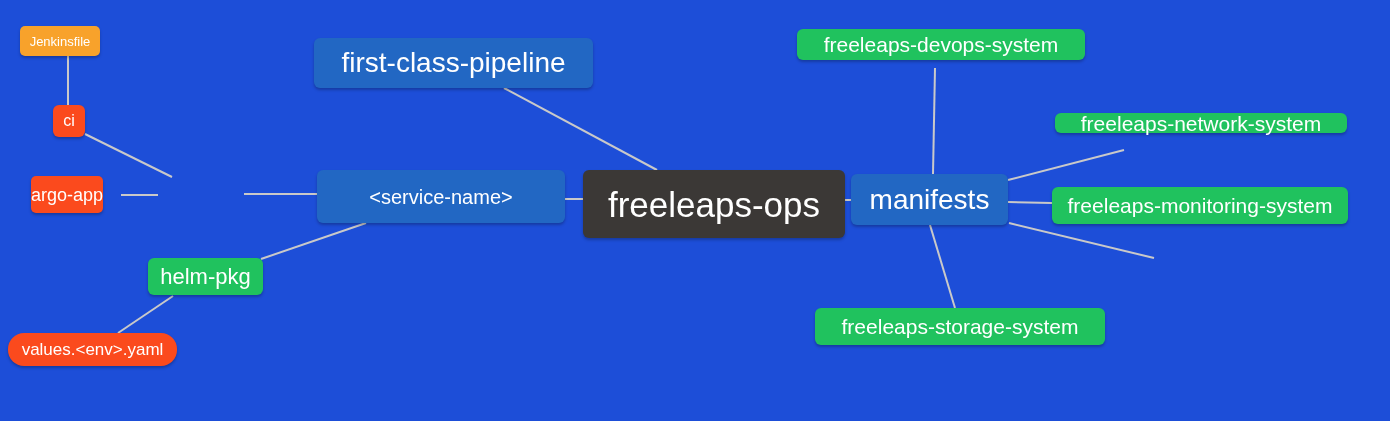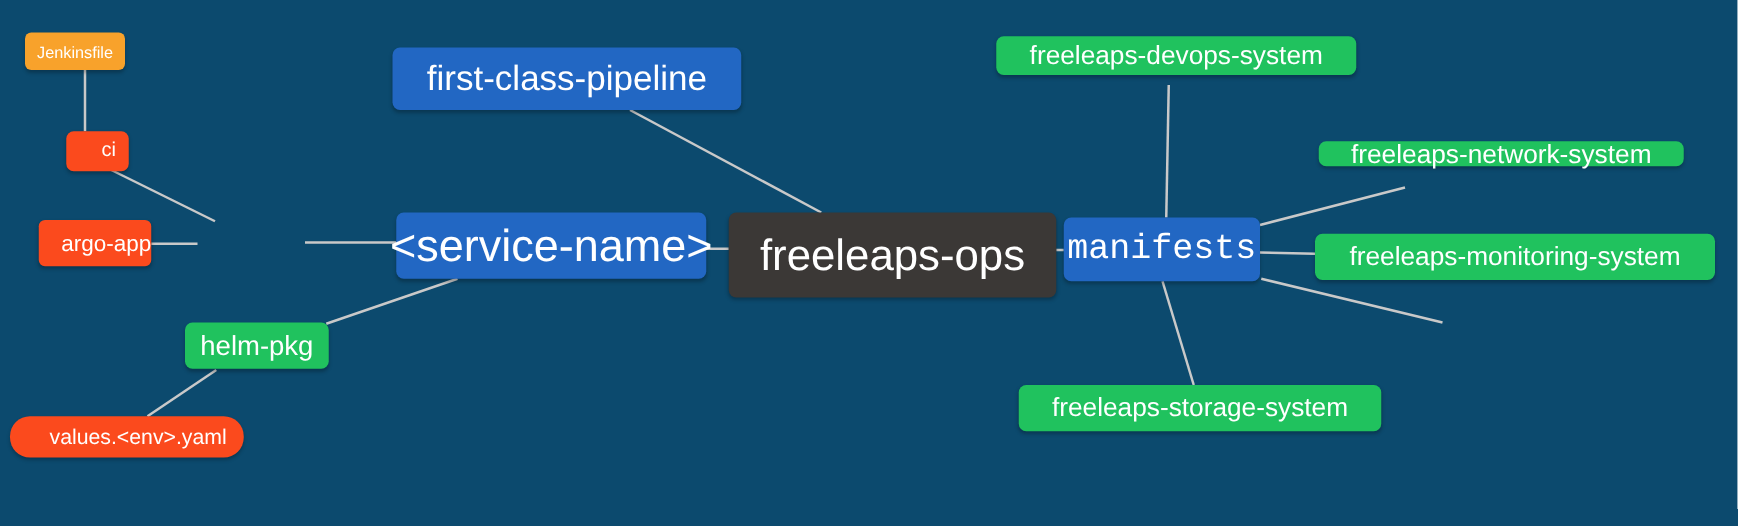--- a/index.html
+++ b/index.html
@@ -1,20 +1,20 @@
 <!DOCTYPE html>
 <html><head>
 <meta charset="utf-8">
 <style>
   html, body { margin: 0; padding: 0; background: #ffffff; }
   .canvas {
     position: relative;
     width: 1390px;
     height: 421px;
-    background: #0c4a6e;
+    background: #1d4ed8;
     overflow: hidden;
     font-family: "Liberation Sans", sans-serif;
   }
   .edges {
     position: absolute;
     left: 0; top: 0;
     width: 1390px; height: 421px;
   }
   .edges line {
     stroke: #c9c9c9;
@@ -30,36 +30,36 @@
     border-radius: 6px;
     box-shadow: 0 2px 3px rgba(0,0,0,0.25);
     cursor: pointer;
     line-height: 1;
     user-select: none;
   }
   
   .c-root   { background: #3b3836; }
   .c-blue   { background: #2267c3; }
   .c-green  { background: #20c25e; }
-  .c-red    { background: #fb4a1d; padding-left: 18px; }
+  .c-red    { background: #fb4a1d; }
   .c-orange { background: #f8a22b; }
   
   .n-jenkinsfile { left: 20px;   top: 26px;  width: 80px;  height: 30px; font-size: 13px; border-radius: 5px; }
   .n-ci          { left: 53px;   top: 105px; width: 32px;  height: 32px; font-size: 16px; border-radius: 6px; }
   .n-argo-app    { left: 31px;   top: 176px; width: 72px;  height: 37px; font-size: 18px; border-radius: 5px; }
   .n-env         { left: 158px;  top: 176px; width: 86px;  height: 38px; font-size: 22px; }
   .n-helm-pkg    { left: 148px;  top: 258px; width: 115px; height: 37px; font-size: 22px; }
   .n-values      { left: 8px;    top: 333px; width: 169px; height: 33px; font-size: 17px; border-radius: 16px; }
   .n-fcp         { left: 314px;  top: 38px;  width: 279px; height: 50px; font-size: 28px; }
-  .n-service     { left: 317px;  top: 170px; width: 248px; height: 53px; font-size: 36px; }
+  .n-service     { left: 317px;  top: 170px; width: 248px; height: 53px; font-size: 20px; }
   .n-root        { left: 583px;  top: 170px; width: 262px; height: 68px; font-size: 35px; }
-  .n-manifests   { left: 851px;  top: 174px; width: 157px; height: 51px; font-size: 28px; font-family: Liberation Mono, monospace; }
+  .n-manifests   { left: 851px;  top: 174px; width: 157px; height: 51px; font-size: 28px; }
   .n-devops      { left: 797px;  top: 29px;  width: 288px; height: 31px; font-size: 21px; }
   .n-network     { left: 1055px; top: 113px; width: 292px; height: 20px; font-size: 21px; }
-  .n-monitoring  { left: 1052px; top: 187px; width: 320px; height: 37px; font-size: 21px; }
+  .n-monitoring  { left: 1052px; top: 187px; width: 296px; height: 37px; font-size: 21px; }
   .n-controls    { left: 1061px; top: 257px; width: 292px; height: 38px; font-size: 21px; }
   .n-storage     { left: 815px;  top: 308px; width: 290px; height: 37px; font-size: 21px; text-align: center; }
 </style>
 </head>
 <body>
 
 <div class="canvas">
 
   <svg class="edges" viewBox="0 0 1390 421" xmlns="http://www.w3.org/2000/svg">
     <line x1="68" y1="56" x2="68" y2="105"></line>

